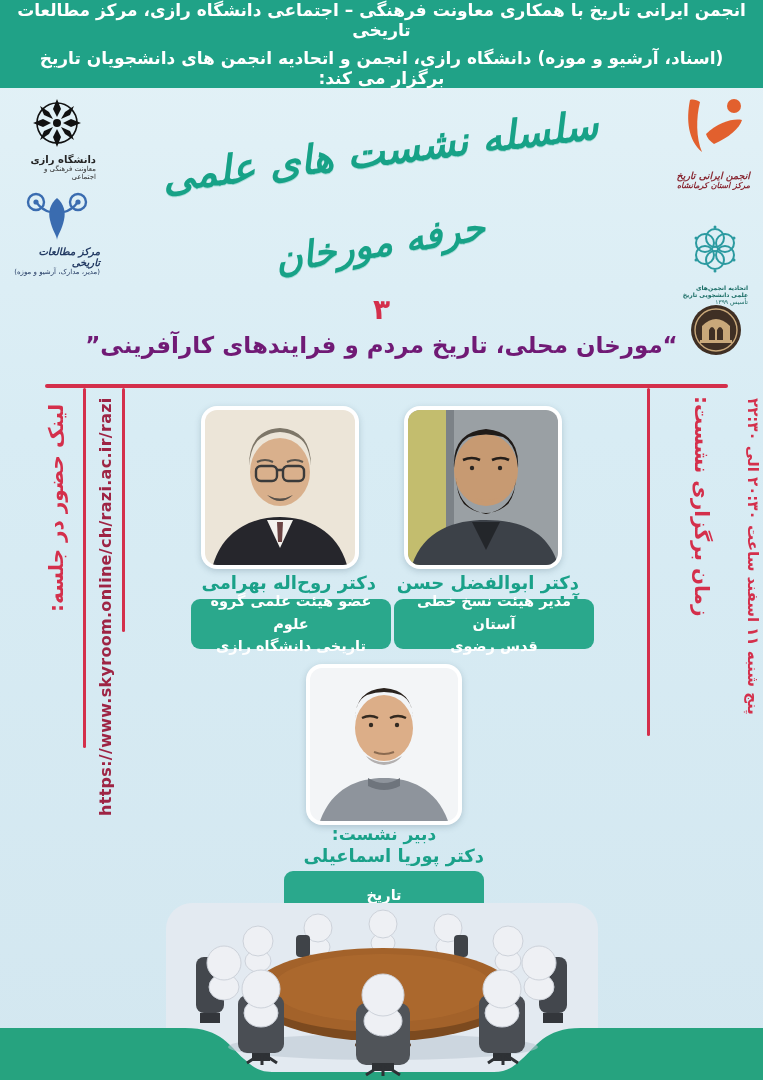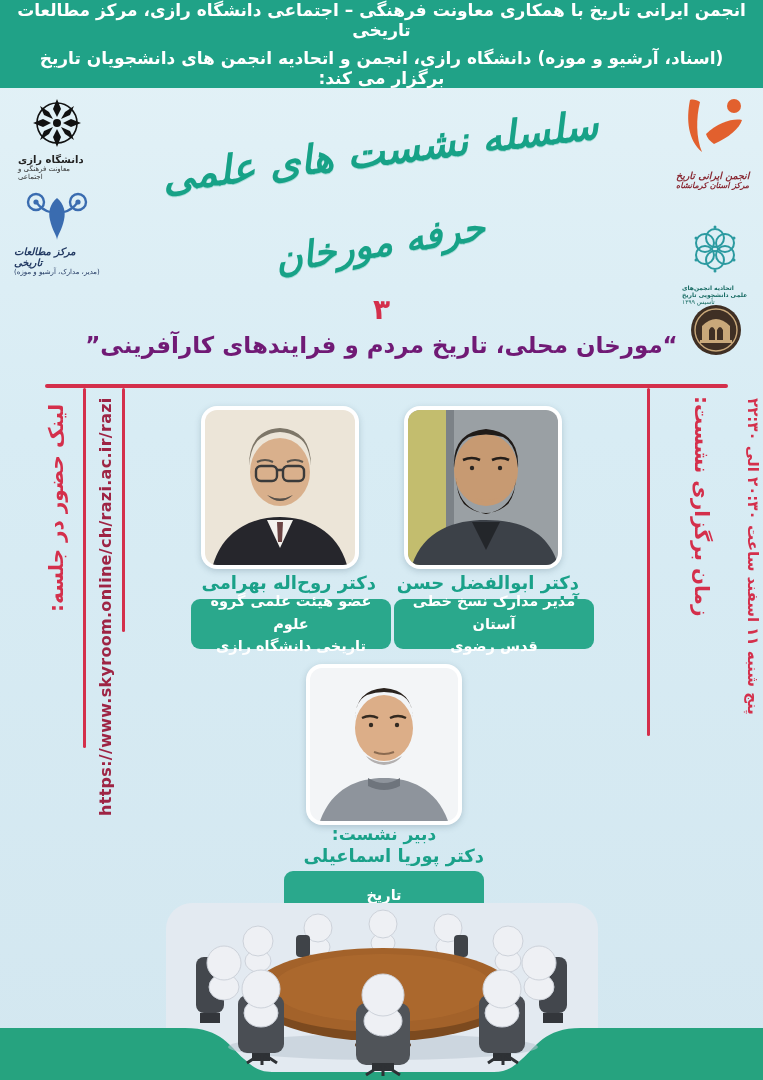--- a/index.html
+++ b/index.html
@@ -12,21 +12,21 @@
 
   
   .banner{
     left:0;top:0;width:763px;height:88px;background:#20a287;color:#fff;
     display:flex;flex-direction:column;justify-content:space-between;align-items:center;
     text-align:center;direction:rtl;
   }
   .banner div{font-size:17px;font-weight:bold;letter-spacing:.2px;width:740px;}
 
   
-  .logo-caption{direction:rtl;text-align:left;color:#222;font-weight:bold;}
+  .logo-caption{direction:rtl;text-align:right;color:#222;font-weight:bold;}
   .cap-main{font-size:10px;}
   .cap-sub{font-size:7px;font-weight:normal;color:#333;}
   .maroon{color:#8a2a35;}
   .tealtxt{color:#176b63;}
 
   
   .callig{
     color:#17a287;font-weight:bold;font-style:italic;text-align:center;direction:rtl;
     text-shadow:0 1px 0 rgba(23,162,135,.25);
   }
@@ -196,21 +196,21 @@
     <path d="M46,58 Q44,22 78,19 Q112,22 110,58 Q108,34 95,27 Q78,22 61,27 Q48,34 46,58 Z" fill="#201b18"></path>
     <path d="M48,64 Q48,98 78,104 Q108,98 108,64 Q108,84 100,94 Q90,103 78,103 Q66,103 56,94 Q48,84 48,64 Z" fill="#1d1713"></path>
     <path d="M66,88 Q78,92 90,88 Q78,95 66,88 Z" fill="#c79a72"></path>
     <path d="M55,50 q9,-4 17,0 M84,50 q9,-4 17,0" stroke="#241e1a" stroke-width="2.6" fill="none"></path>
     <circle cx="64" cy="58" r="2.2" fill="#2a2420"></circle>
       <circle cx="92" cy="58" r="2.2" fill="#2a2420"></circle>
   </svg>
 </div>
 <div class="abs person-name" style="left:384px;top:572px;width:195px;">دکتر ابوالفضل حسن آبادی</div>
 <div class="abs role-box" style="left:394px;top:599px;width:200px;height:50px;">
-  <div>مدیر مدارک نسخ خطی آستان</div>
+  <div>مدیر هیئت نسخ خطی آستان</div>
   <div>قدس رضوی</div>
 </div>
 
 <div class="abs photo-frame" style="left:306px;top:664px;">
   <svg width="148" height="153" viewBox="0 0 148 153">
     <rect width="148" height="153" fill="#f3f5f7"></rect>
     <path d="M10,153 C22,120 48,110 74,110 C100,110 126,120 138,153 Z" fill="#8e949c"></path>
     <path d="M58,110 Q74,120 90,110 L90,118 Q74,126 58,118 Z" fill="#6e747c"></path>
     <ellipse cx="74" cy="60" rx="29" ry="33" fill="#dcae88"></ellipse>
     <path d="M45,52 Q45,22 74,20 Q103,22 103,52 Q103,33 91,27 Q74,21 57,27 Q45,33 45,52 Z" fill="#2a231e"></path>

